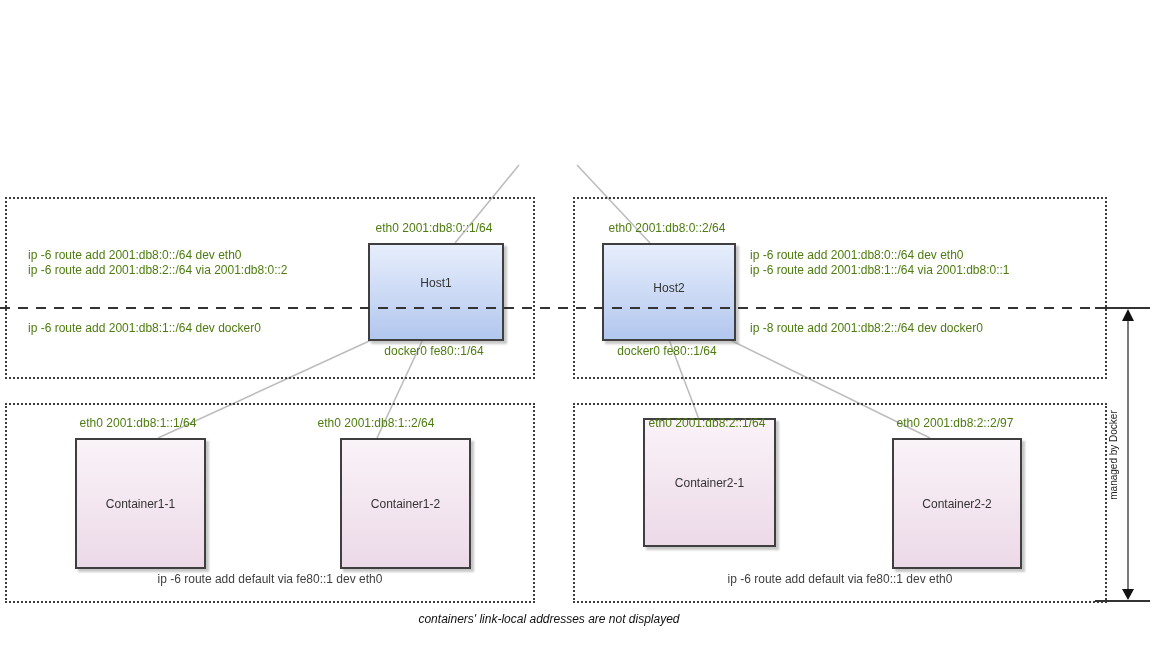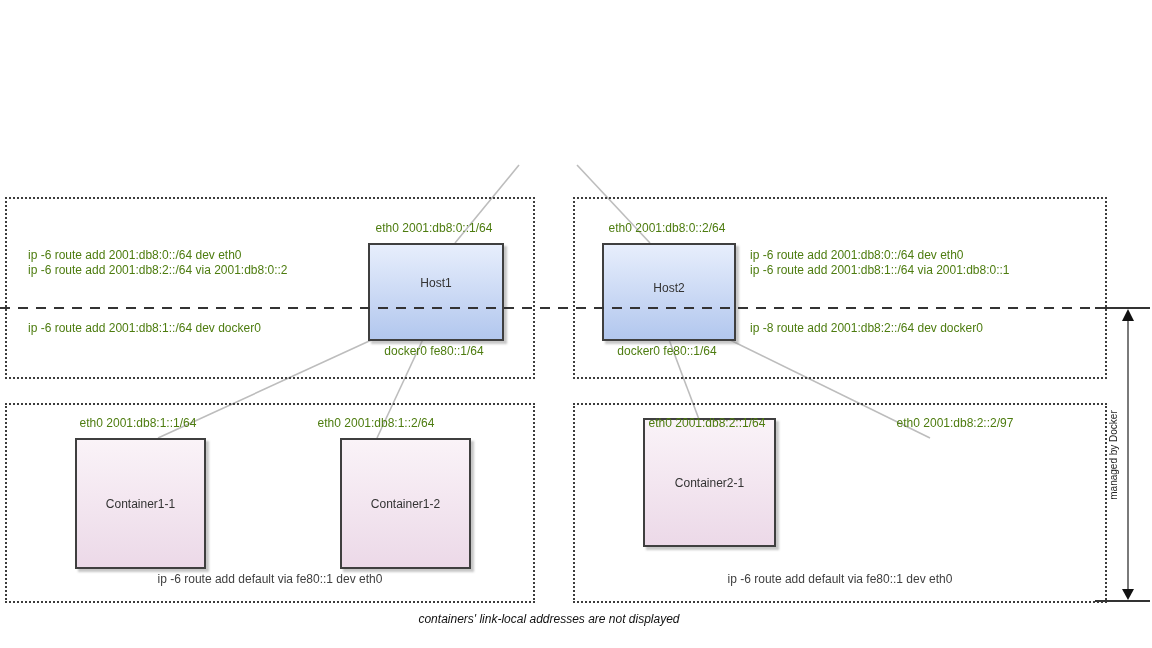--- a/index.html
+++ b/index.html
@@ -74,20 +74,23 @@
 
   <div class="node container" style="left:75px;top:438px;width:127px;height:127px;">
     <span>Container1-1</span>
   </div>
   <div class="node container" style="left:313px;top:438px;width:127px;height:127px;margin-left:27px;">
     <span>Container1-2</span>
   </div>
   <div class="node container" style="left:643px;top:418px;width:129px;height:125px;">
     <span>Container2-1</span>
   </div>
+  <div class="node container" style="left:892px;top:438px;width:126px;height:127px;">
+    <span>Container2-2</span>
+  </div>
 
   <div class="iface-label" style="left:434px;top:221px;">eth0 2001:db8:0::1/64</div>
   <div class="iface-label" style="left:667px;top:221px;">eth0 2001:db8:0::2/64</div>
   <div class="iface-label" style="left:434px;top:344px;">docker0 fe80::1/64</div>
   <div class="iface-label" style="left:667px;top:344px;">docker0 fe80::1/64</div>
   <div class="iface-label" style="left:138px;top:416px;">eth0 2001:db8:1::1/64</div>
   <div class="iface-label" style="left:376px;top:416px;">eth0 2001:db8:1::2/64</div>
   <div class="iface-label" style="left:707px;top:416px;">eth0 2001:db8:2::1/64</div>
   <div class="iface-label" style="left:955px;top:416px;">eth0 2001:db8:2::2/97</div>
 

